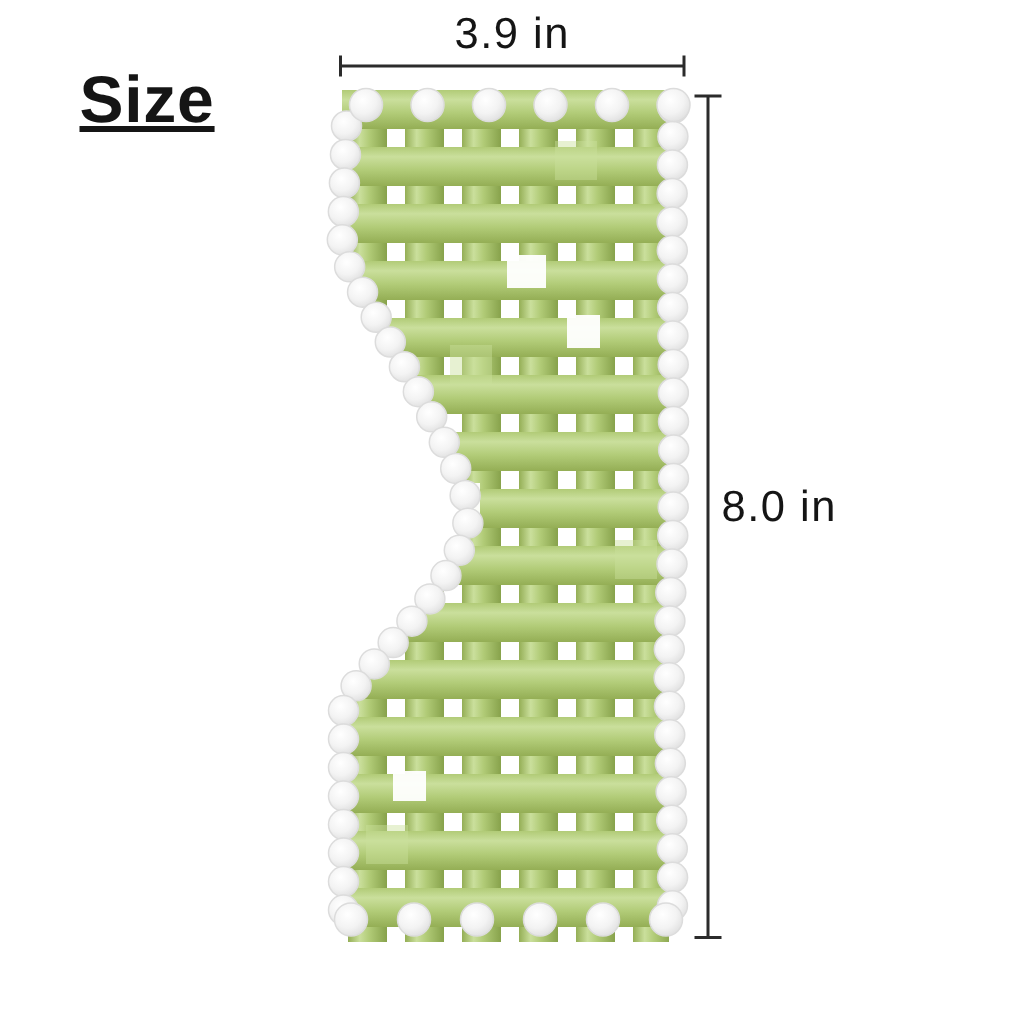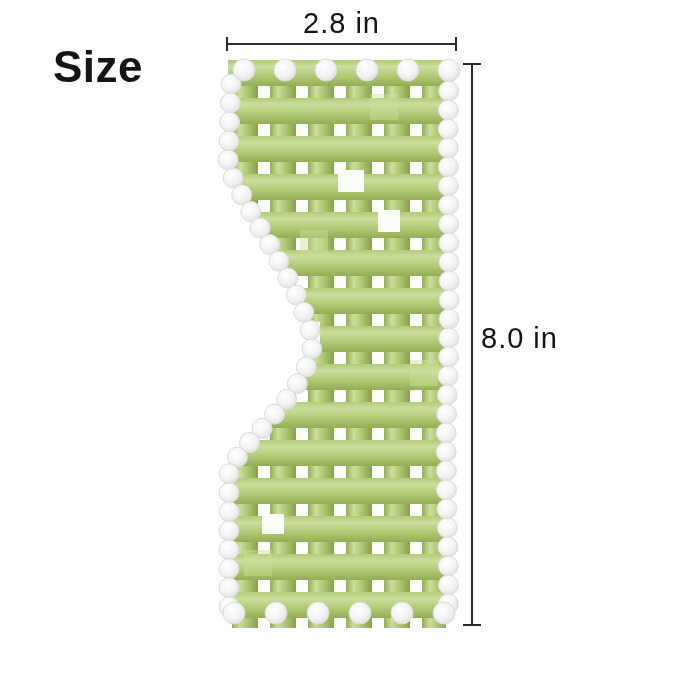--- a/index.html
+++ b/index.html
@@ -6,21 +6,21 @@
     --jade-mid:#b1cb77; --jade-light:#cadf9c; --jade-dark:#94ae55; --jade-deep:#87a24b;
     --bead-fill:#f3f3f3; --bead-stroke:#dcdcdc; --line:#2b2b2b; --text:#151515; --bg:#ffffff;
   }
   html,body{margin:0;padding:0;}
   body{font-family:"Liberation Sans", sans-serif; background:#fff;}
   .stage{
     position:relative; width:679px; height:678px; background:var(--bg); overflow:hidden;
   }
   .size-title{
     position:absolute; left:53px; top:45px;
-    font-size:44px; font-weight:800; letter-spacing:0.5px; color:var(--text); line-height:1;
+    font-size:44px; font-weight:800; letter-spacing:0.5px; color:var(--text); line-height:1;text-decoration:underline;
   }
   .dim-label{ color:var(--text); font-weight:400; letter-spacing:1px; }
   .width-label{
     position:absolute; left:227px; top:7px; width:229px; text-align:center; font-size:29px;
   }
   .height-label{
     position:absolute; left:481px; top:322px; font-size:29px;
   }
   svg .dim-line{ stroke:var(--line); stroke-width:2; fill:none; }
   svg .bead{ fill:url(#beadGrad); stroke:var(--bead-stroke); stroke-width:1; }
@@ -32,21 +32,21 @@
   .defect{ fill:var(--bg); opacity:0.95; }
   .tint{ fill:var(--jade-light); opacity:0.45; }
 </style>
 </head>
 <body>
 
 <div class="stage">
 
   <div class="size-title">Size</div>
 
-  <div class="dim-label width-label">2.8 in</div>
+  <div class="dim-label width-label">3.9 in</div>
   <div class="dim-label height-label">8.0 in</div>
 
   <svg width="679" height="678" viewBox="0 0 679 678" style="position:absolute;left:0;top:0;">
     <defs>
       <linearGradient id="gv" x1="0" y1="0" x2="1" y2="0">
         <stop offset="0" class="stop-dark"></stop>
         <stop offset="0.3" class="stop-light"></stop>
         <stop offset="0.55" class="stop-mid"></stop>
         <stop offset="1" class="stop-deep"></stop>
       </linearGradient>

